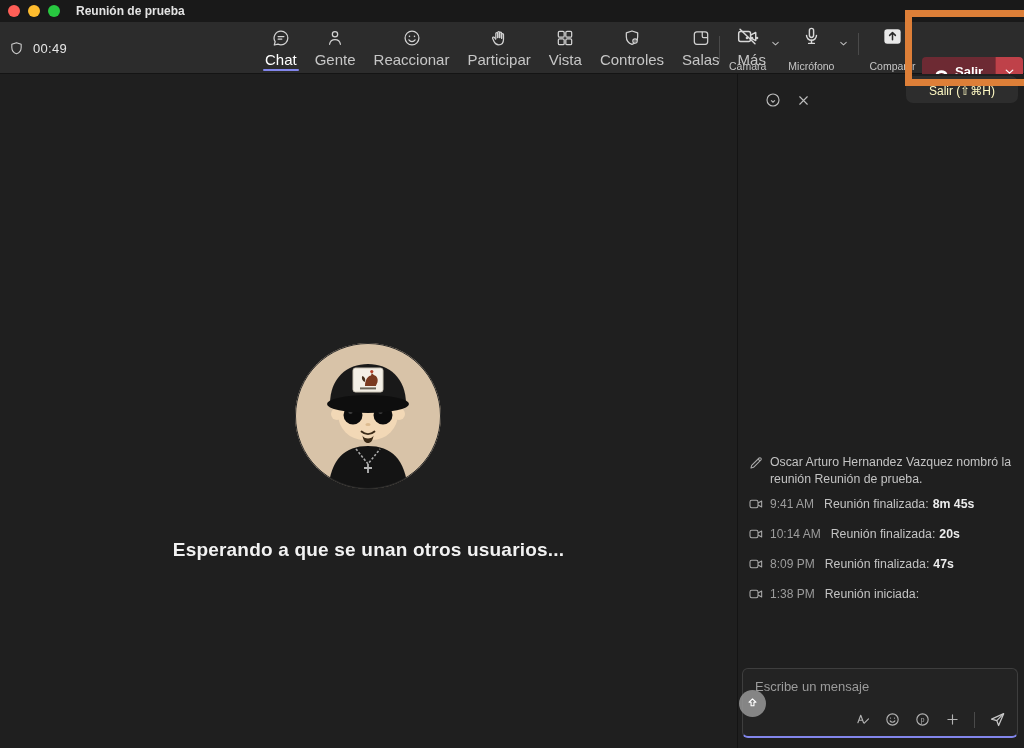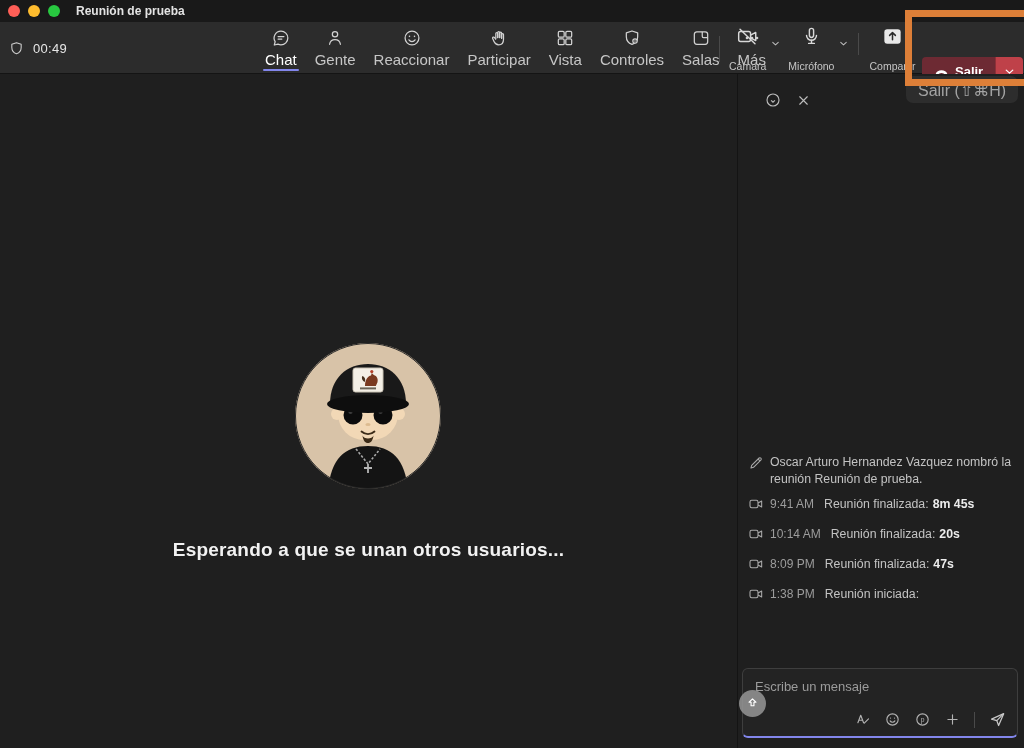--- a/index.html
+++ b/index.html
@@ -62,21 +62,21 @@
   .compose { position:absolute; left:4px; top:594px; width:276px; height:70px; background:#232323;
     border:1px solid #3e3e3e; border-bottom:2px solid #8286ec; border-radius:6px; }
   .compose .ph { position:absolute; left:12px; top:10px; font-size:13px; color:#9b9b9b; }
   .compose .cicons { position:absolute; right:10px; bottom:7px; display:flex; align-items:center; gap:13px; color:#b3b3b3; }
   .cdiv { width:1px; height:16px; background:#4a4a4a; }
   .shift-badge { position:absolute; left:1px; top:616px; width:27px; height:27px; border-radius:50%;
     background:rgba(150,150,150,.85); display:flex; align-items:center; justify-content:center; color:#fff; }
 
   
   .tooltip { position:absolute; left:906px; top:76px; width:112px; height:27px; background:#2d2d2d;
-    border-radius:7px; z-index:55; text-align:center; line-height:30px; font-size:16px; color:#a3a3a3;
+    border-radius:7px; z-index:55; text-align:center; line-height:30px; font-size:12px; color:#fef9c3;
     white-space:nowrap; overflow:hidden; }
   .highlight-box { position:absolute; left:905px; top:10px; width:150px; height:76px;
     border:7px solid #dd7f38; z-index:60; pointer-events:none; }
 
   svg { display:block; }
 </style>
 </head>
 <body>
 
 <div class="screen">

